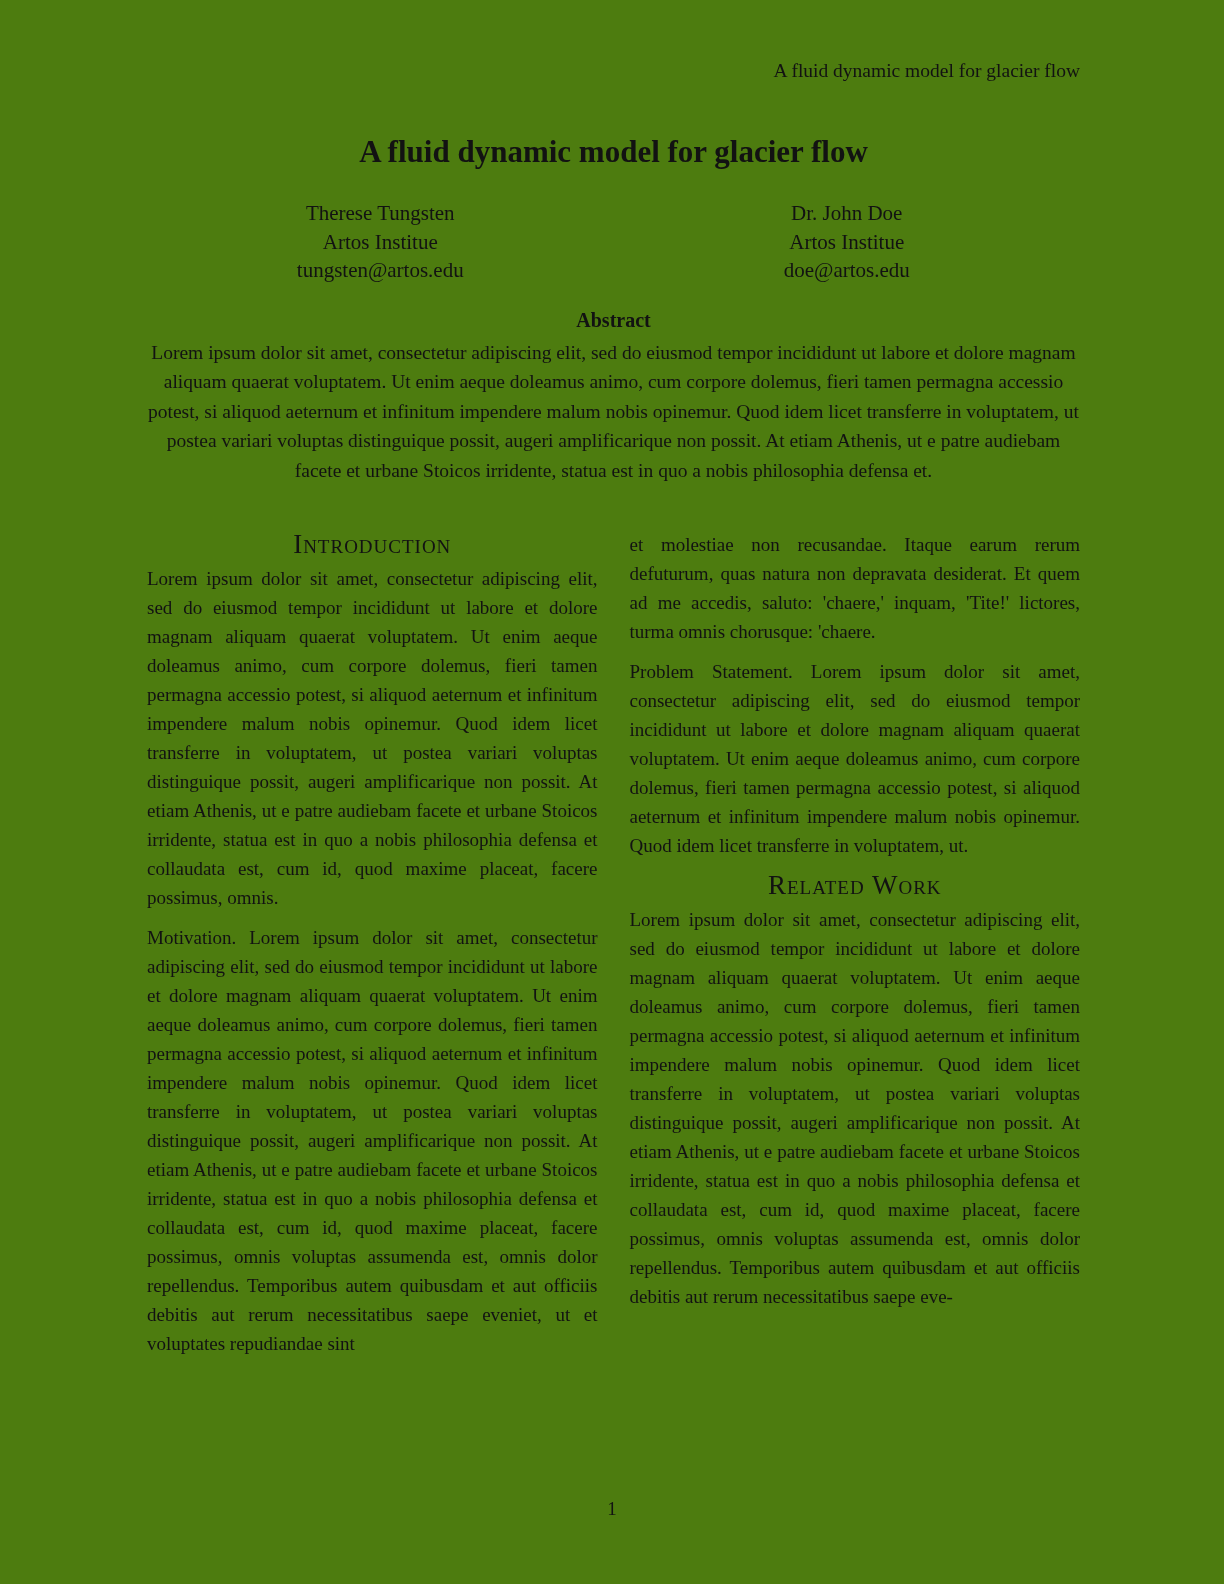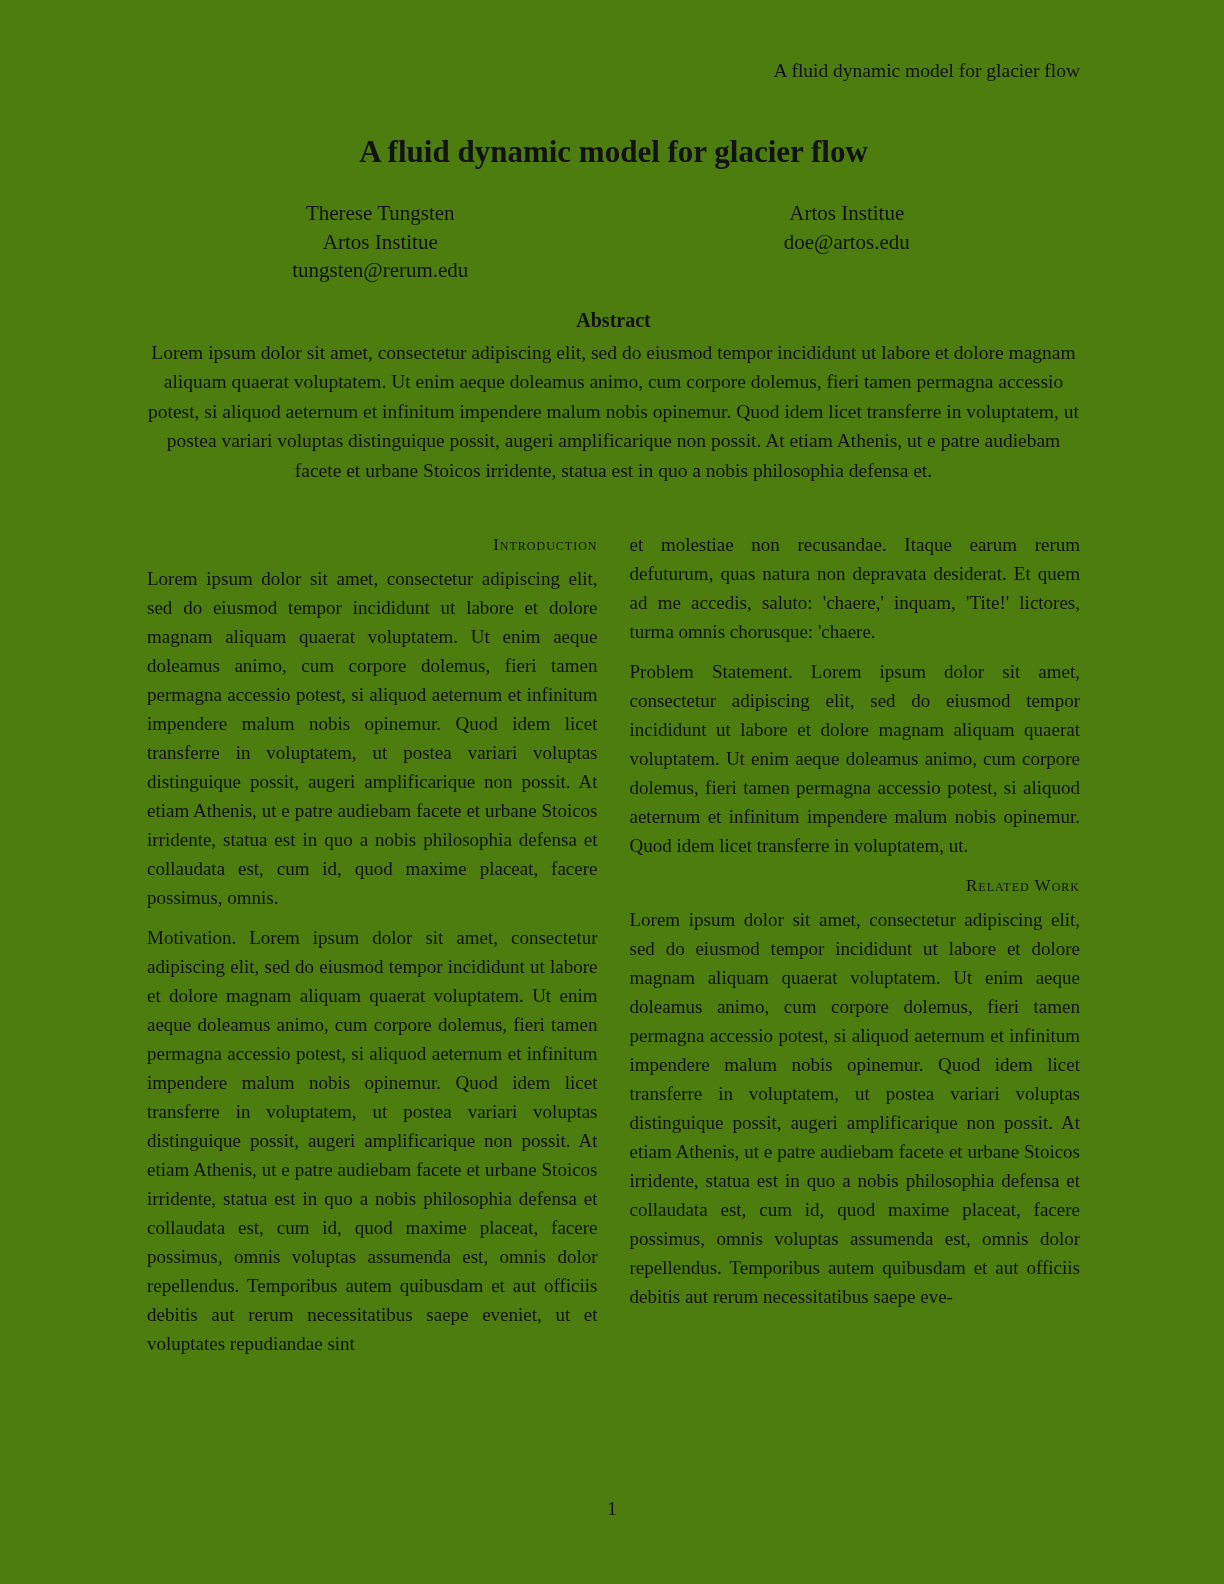--- a/index.html
+++ b/index.html
@@ -62,22 +62,22 @@
     display: flex;
     gap: 32px;
     margin-top: 45px;
   }
   .col {
     flex: 1;
     min-width: 0;
   }
   .sec-heading {
     margin: 0 0 5px 0;
-    text-align: right;
-    font-size: 17px;
+    text-align: center;
+    font-size: 27px;
     font-weight: normal;
     font-variant: small-caps;
     letter-spacing: 1px;
     line-height: 29px;
   }
   .col p {
     margin: 0 0 11px 0;
     font-size: 19px;
     line-height: 29px;
     text-align: justify;
@@ -105,23 +105,24 @@
 <div class="page">
 
   <div class="running-head">A fluid dynamic model for glacier flow</div>
 
   <h1 class="title">A fluid dynamic model for glacier flow</h1>
 
   <div class="authors">
     <div class="author">
       <div>Therese Tungsten</div>
       <div>Artos Institue</div>
-      <div>tungsten@rerum.edu</div>
+      <div>tungsten@artos.edu</div>
     </div>
     <div class="author">
+      <div>Dr. John Doe</div>
       <div>Artos Institue</div>
       <div>doe@artos.edu</div>
     </div>
   </div>
 
   <div>
     <div class="abstract-heading">Abstract</div>
     <p class="abstract-text">Lorem ipsum dolor sit amet, consectetur adipiscing elit, sed do eiusmod tempor incididunt ut labore et dolore magnam aliquam quaerat voluptatem. Ut enim aeque doleamus animo, cum corpore dolemus, fieri tamen permagna accessio potest, si aliquod aeternum et infinitum impendere malum nobis opinemur. Quod idem licet transferre in voluptatem, ut postea variari voluptas distinguique possit, augeri amplificarique non possit. At etiam Athenis, ut e patre audiebam facete et urbane Stoicos irridente, statua est in quo a nobis philosophia defensa et.</p>
   </div>
 

